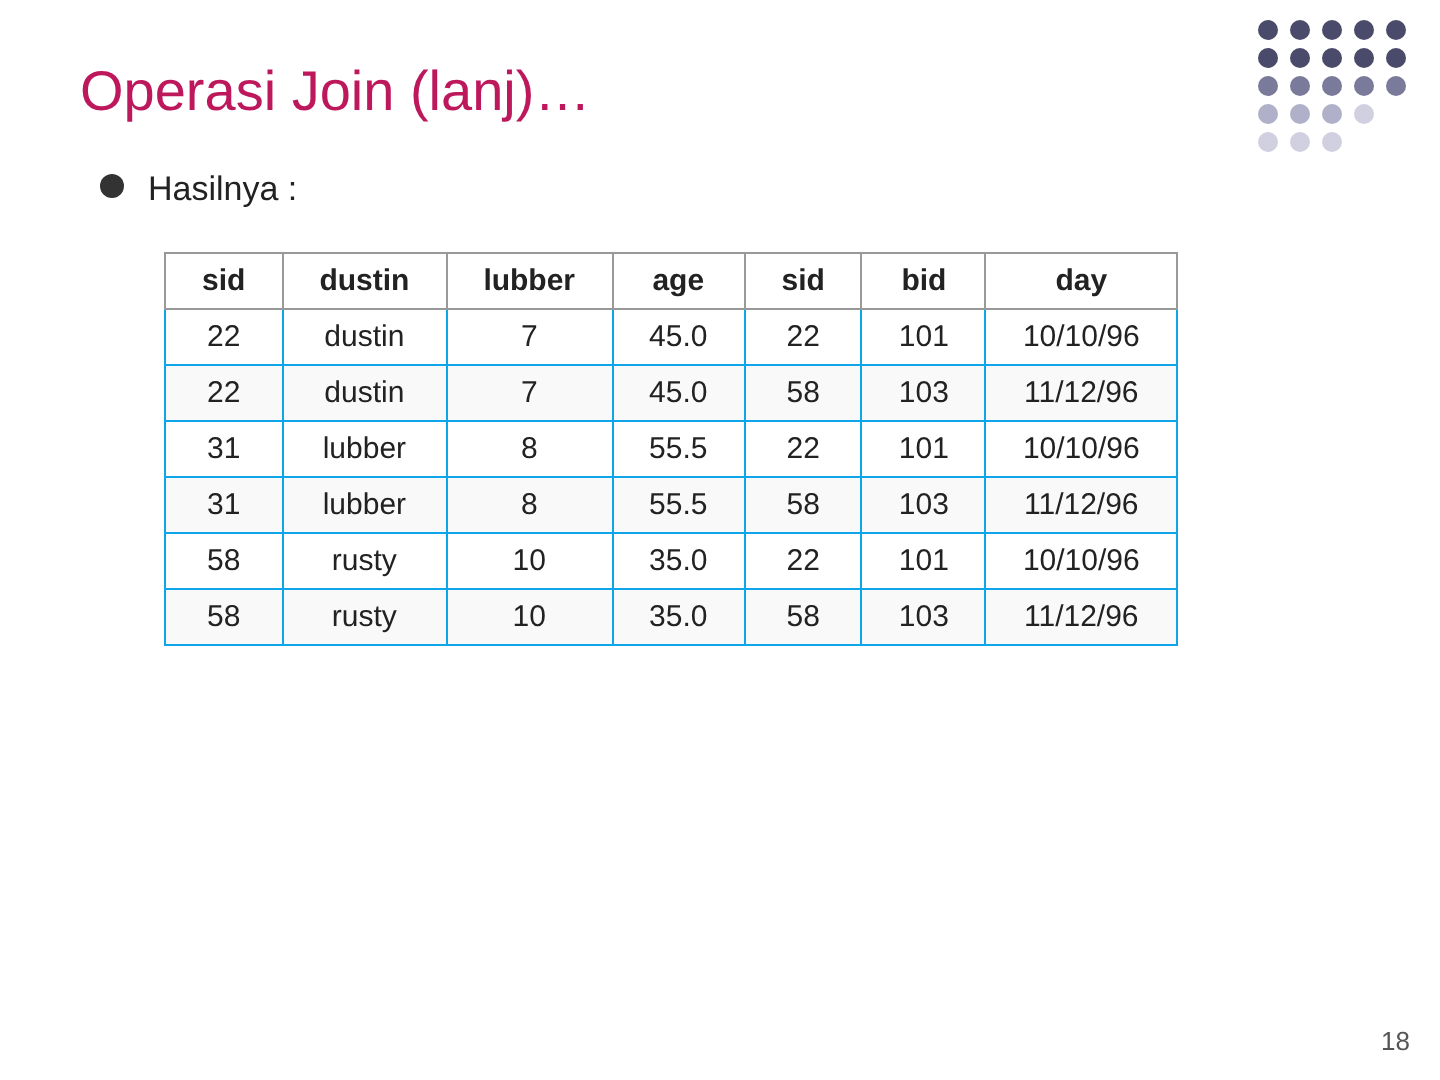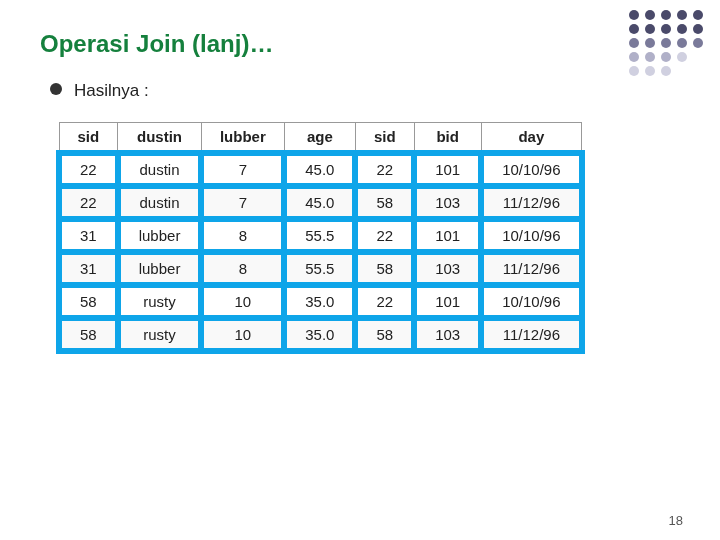--- a/index.html
+++ b/index.html
@@ -34,23 +34,23 @@
       height: 10px;
       border-radius: 50%;
     }
     .dot.dark { background: #4a4a6a; }
     .dot.mid { background: #7a7a9a; }
     .dot.light { background: #b0b0c8; }
     .dot.lighter { background: #d0d0e0; }
     .dot.empty { background: transparent; }
 
     .title {
-      font-size: 24px;
-      font-weight: bold;
-      color: #15803d;
+      font-size: 28px;
+      font-weight: normal;
+      color: #be185d;
       margin-bottom: 20px;
       border-bottom: none;
     }
 
     .bullet-list {
       list-style: none;
       margin-left: 10px;
       margin-bottom: 18px;
     }
     .bullet-list li {
@@ -67,49 +67,49 @@
       background: #333;
       border-radius: 50%;
       margin-top: 5px;
       margin-right: 12px;
       flex-shrink: 0;
     }
 
     .italic { font-style: italic; }
 
     .table-container {
-      margin-left: 16px;
+      margin-left: 42px;
       margin-top: 5px;
     }
 
     table {
       border-collapse: collapse;
       font-size: 15px;
     }
     th {
       background: #fff;
       border: 1px solid #999;
       padding: 5px 18px;
       text-align: center;
       font-weight: bold;
       color: #222;
     }
     td {
-      border: 6px solid #0ea5e9;
+      border: 1px solid #0ea5e9;
       padding: 5px 18px;
       text-align: center;
       color: #222;
     }
     tr:nth-child(even) td { background: #f9f9f9; }
     tr:nth-child(odd) td { background: #fff; }
 
     .page-number {
       position: absolute;
       bottom: 12px;
-      right: 37px;
+      right: 15px;
       font-size: 13px;
       color: #555;
     }
   </style>
 </head>
 <body>
 
 <div class="slide">
 
   <div class="decorative-dots">

